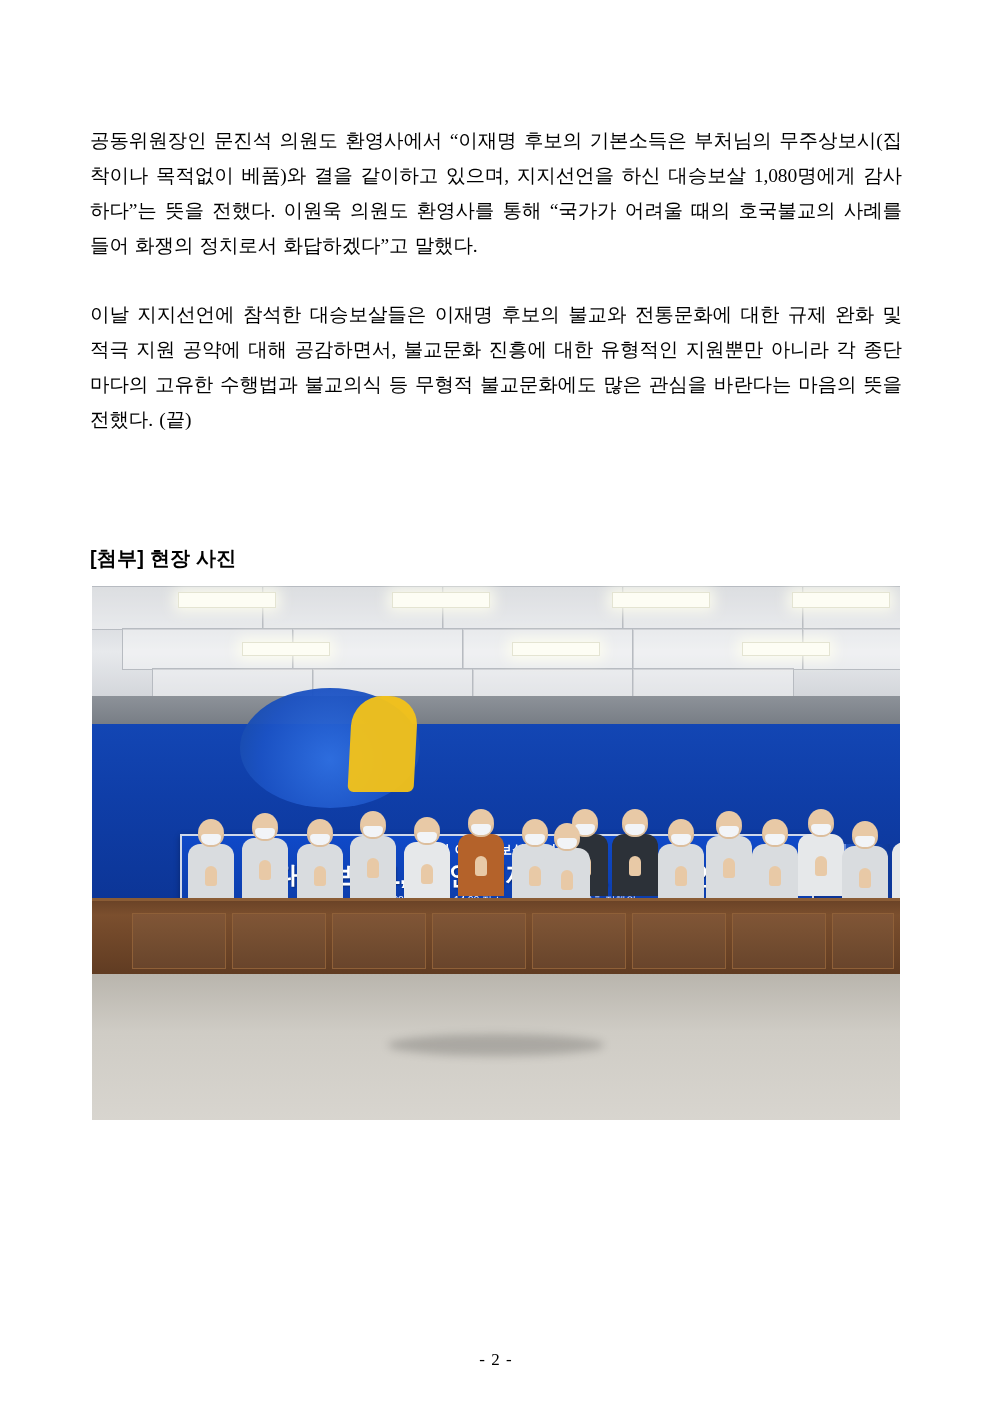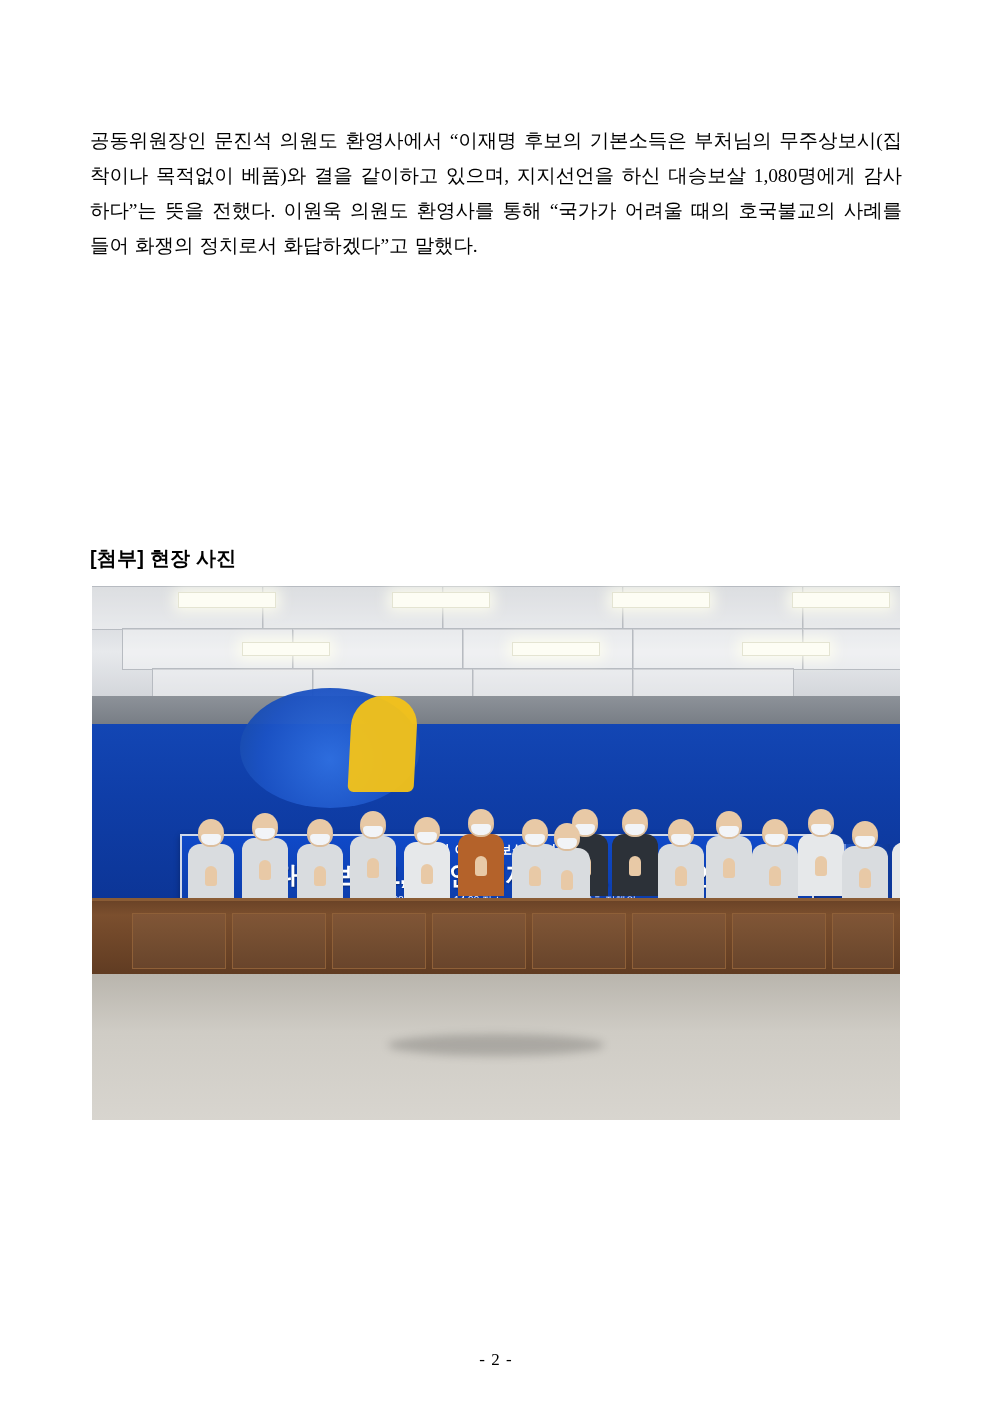--- a/index.html
+++ b/index.html
@@ -284,20 +284,21 @@
     letter-spacing: 1px;
   }
 </style>
 </head>
 <body>
 
 <div class="page">
 
   <div class="content">
     <p class="para">공동위원장인 문진석 의원도 환영사에서 “이재명 후보의 기본소득은 부처님의 무주상보시(집착이나 목적없이 베품)와 결을 같이하고 있으며, 지지선언을 하신 대승보살 1,080명에게 감사하다”는 뜻을 전했다. 이원욱 의원도 환영사를 통해 “국가가 어려울 때의 호국불교의 사례를 들어 화쟁의 정치로서 화답하겠다”고 말했다.</p>
+    <p class="para">이날 지지선언에 참석한 대승보살들은 이재명 후보의 불교와 전통문화에 대한 규제 완화 및 적극 지원 공약에 대해 공감하면서, 불교문화 진흥에 대한 유형적인 지원뿐만 아니라 각 종단마다의 고유한 수행법과 불교의식 등 무형적 불교문화에도 많은 관심을 바란다는 마음의 뜻을 전했다. (끝)</p>
   </div>
 
   <div class="attach-title">[첨부] 현장 사진</div>
 
   <div class="photo-wrap">
     <div class="photo">
 
       <div class="ceiling">
         <div class="tile" style="left:-10px;top:0px;width:180px;height:42px;"></div>
         <div class="tile" style="left:170px;top:0px;width:180px;height:42px;"></div>

